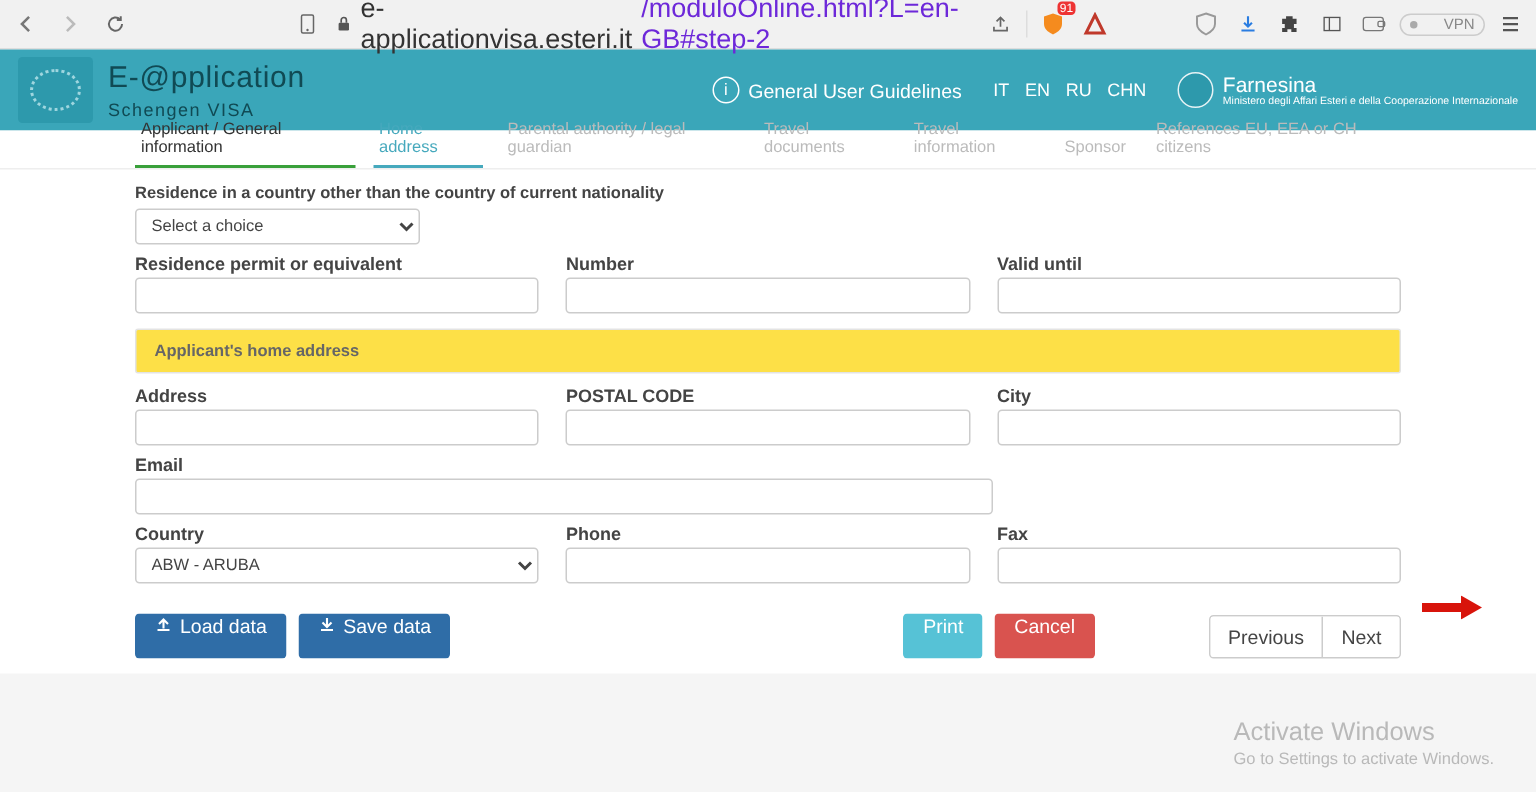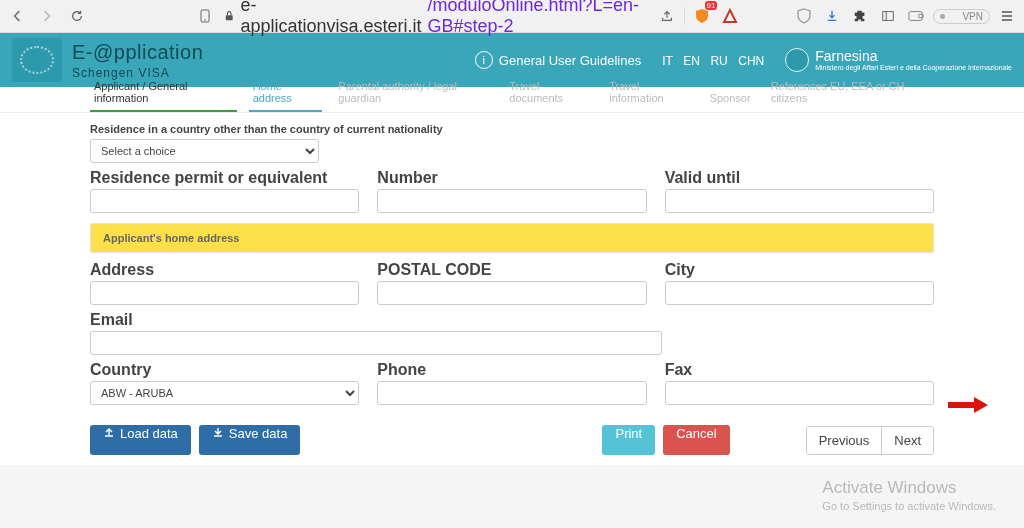--- a/index.html
+++ b/index.html
@@ -66,26 +66,26 @@
     border-bottom: 2px solid transparent;
   }
   .tab.done { color: #333; border-bottom-color: #39a03a; }
   .tab.current { color: #46a9bd; border-bottom-color: #46a9bd; }
 
   .form-body { padding: 6px 90px 0 90px; font-size: 11px; color: #555; }
   .section-title { font-weight: bold; font-size: 11px; margin: 4px 0; color: #444; }
 
   .row { display: flex; gap: 18px; margin-bottom: 6px; }
   .col { display: flex; flex-direction: column; }
-  .col label { font-size: 16px; font-weight: bold; color: #444; margin-bottom: 2px; }
+  .col label { font-size: 12px; font-weight: bold; color: #444; margin-bottom: 2px; }
   .col input, .col select {
     height: 24px; border: 1px solid #ccc; border-radius: 3px; padding: 0 6px;
     font-size: 11px; background: #fff; color: #444;
   }
-  .w-small { width: 229px; }
+  .w-small { width: 190px; }
   .w1 { flex: 1; }
   .w3 { width: 276px; }
 
   .panel {
     background: #fde047; border: 1px solid #e3e3e3; border-radius: 2px;
     padding: 8px 12px; margin: 10px 0 8px 0; font-weight: bold; color: #666; font-size: 11px;
   }
 
   .buttons-row {
     display: flex; align-items: center; padding: 14px 90px 0 90px; gap: 8px;

